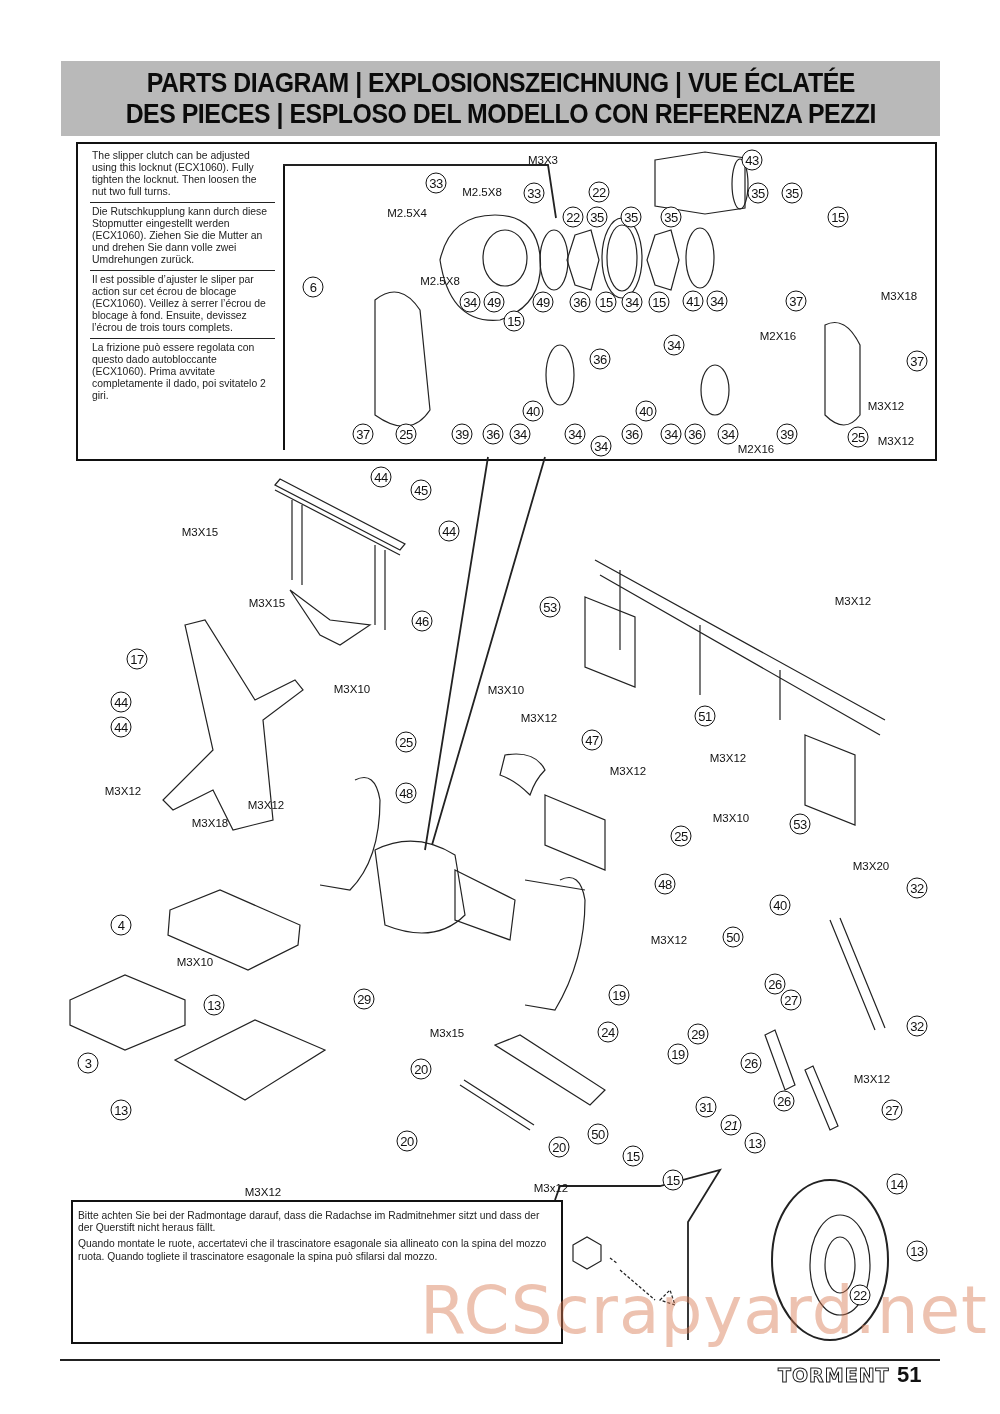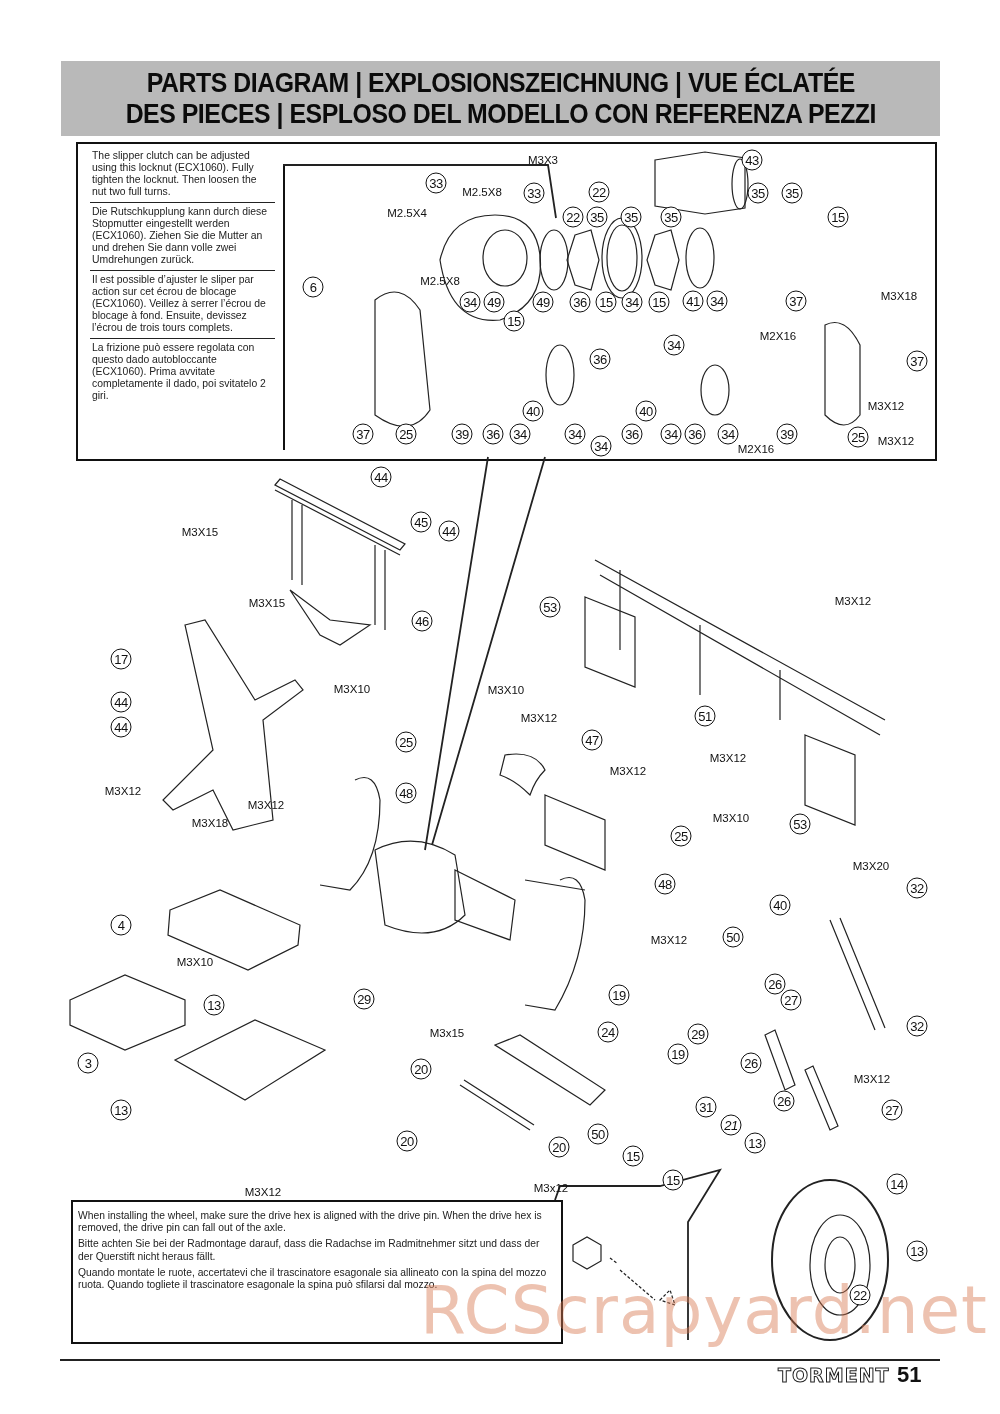--- a/index.html
+++ b/index.html
@@ -33,21 +33,20 @@
 
 <div class="note-col">
   <div class="note-block">The slipper clutch can be adjusted using this locknut (ECX1060). Fully tighten the locknut. Then loosen the nut two full turns.</div>
   <div class="note-block">Die Rutschkupplung kann durch diese Stopmutter eingestellt werden (ECX1060). Ziehen Sie die Mutter an und drehen Sie dann volle zwei Umdrehungen zurück.</div>
   <div class="note-block">Il est possible d’ajuster le sliper par action sur cet écrou de blocage (ECX1060). Veillez à serrer l’écrou de blocage à fond. Ensuite, devissez l’écrou de trois tours complets.</div>
   <div class="note-block">La frizione può essere regolata con questo dado autobloccante (ECX1060). Prima avvitate completamente il dado, poi svitatelo 2 giri.</div>
 </div>
 <div style="position:absolute; left:283px; top:165px; width:1.5px; height:285px; background:#111;"></div>
 
 <div class="bottom-note">
-  <p>When installing the wheel, make sure the drive hex is aligned with the drive pin. When the drive hex is removed, the drive pin can fall out of the axle.</p>
   <p>Bitte achten Sie bei der Radmontage darauf, dass die Radachse im Radmitnehmer sitzt und dass der der Querstift nicht heraus fällt.</p>
   <p>Quando montate le ruote, accertatevi che il trascinatore esagonale sia allineato con la spina del mozzo ruota. Quando togliete il trascinatore esagonale la spina può sfilarsi dal mozzo.</p>
 </div>
 
 <svg class="draw" viewBox="0 0 1000 1414">
   <g fill="none" stroke="#222" stroke-width="1.2">
 
     <path d="M283 165 L548 165 L556 218" stroke-width="1.8"></path>
     <path d="M488 457 L425 850 M545 457 L432 845" stroke-width="1.8"></path>
     <path d="M555 1200 L560 1186 L660 1186 L720 1170 L688 1222 L688 1340" stroke-width="1.8"></path>
@@ -163,24 +162,24 @@
 <div class="lbl" style="left:482px; top:192px;">M2.5X8</div>
 <div class="lbl" style="left:407px; top:213px;">M2.5X4</div>
 <div class="lbl" style="left:440px; top:281px;">M2.5X8</div>
 <div class="lbl" style="left:899px; top:296px;">M3X18</div>
 <div class="lbl" style="left:778px; top:336px;">M2X16</div>
 <div class="lbl" style="left:756px; top:449px;">M2X16</div>
 <div class="lbl" style="left:886px; top:406px;">M3X12</div>
 <div class="lbl" style="left:896px; top:441px;">M3X12</div>
 
 <div class="callout" style="left:381px; top:477px;">44</div>
-<div class="callout" style="left:421px; top:490px;margin-top:32px;">45</div>
+<div class="callout" style="left:421px; top:490px;">45</div>
 <div class="callout" style="left:449px; top:531px;">44</div>
 <div class="callout" style="left:422px; top:621px;">46</div>
-<div class="callout" style="left:121px; top:659px;">17</div>
+<div class="callout" style="left:137px; top:659px;">17</div>
 <div class="callout" style="left:121px; top:702px;">44</div>
 <div class="callout" style="left:121px; top:727px;">44</div>
 <div class="callout" style="left:406px; top:742px;">25</div>
 <div class="callout" style="left:406px; top:793px;">48</div>
 <div class="callout" style="left:550px; top:607px;">53</div>
 <div class="callout" style="left:705px; top:716px;">51</div>
 <div class="callout" style="left:592px; top:740px;">47</div>
 <div class="callout" style="left:800px; top:824px;">53</div>
 <div class="callout" style="left:681px; top:836px;">25</div>
 <div class="callout" style="left:665px; top:884px;">48</div>

